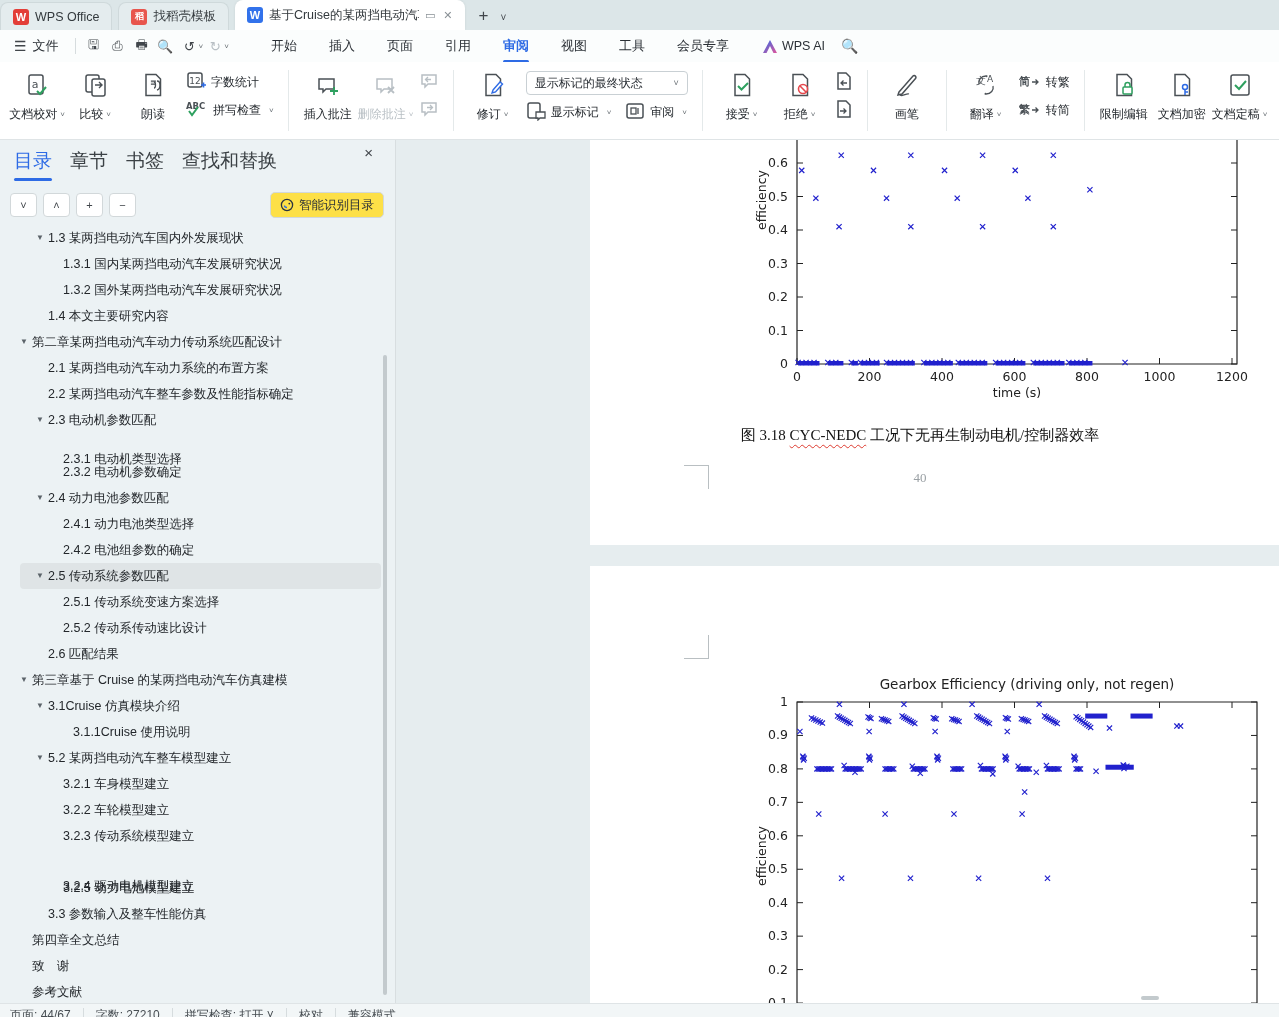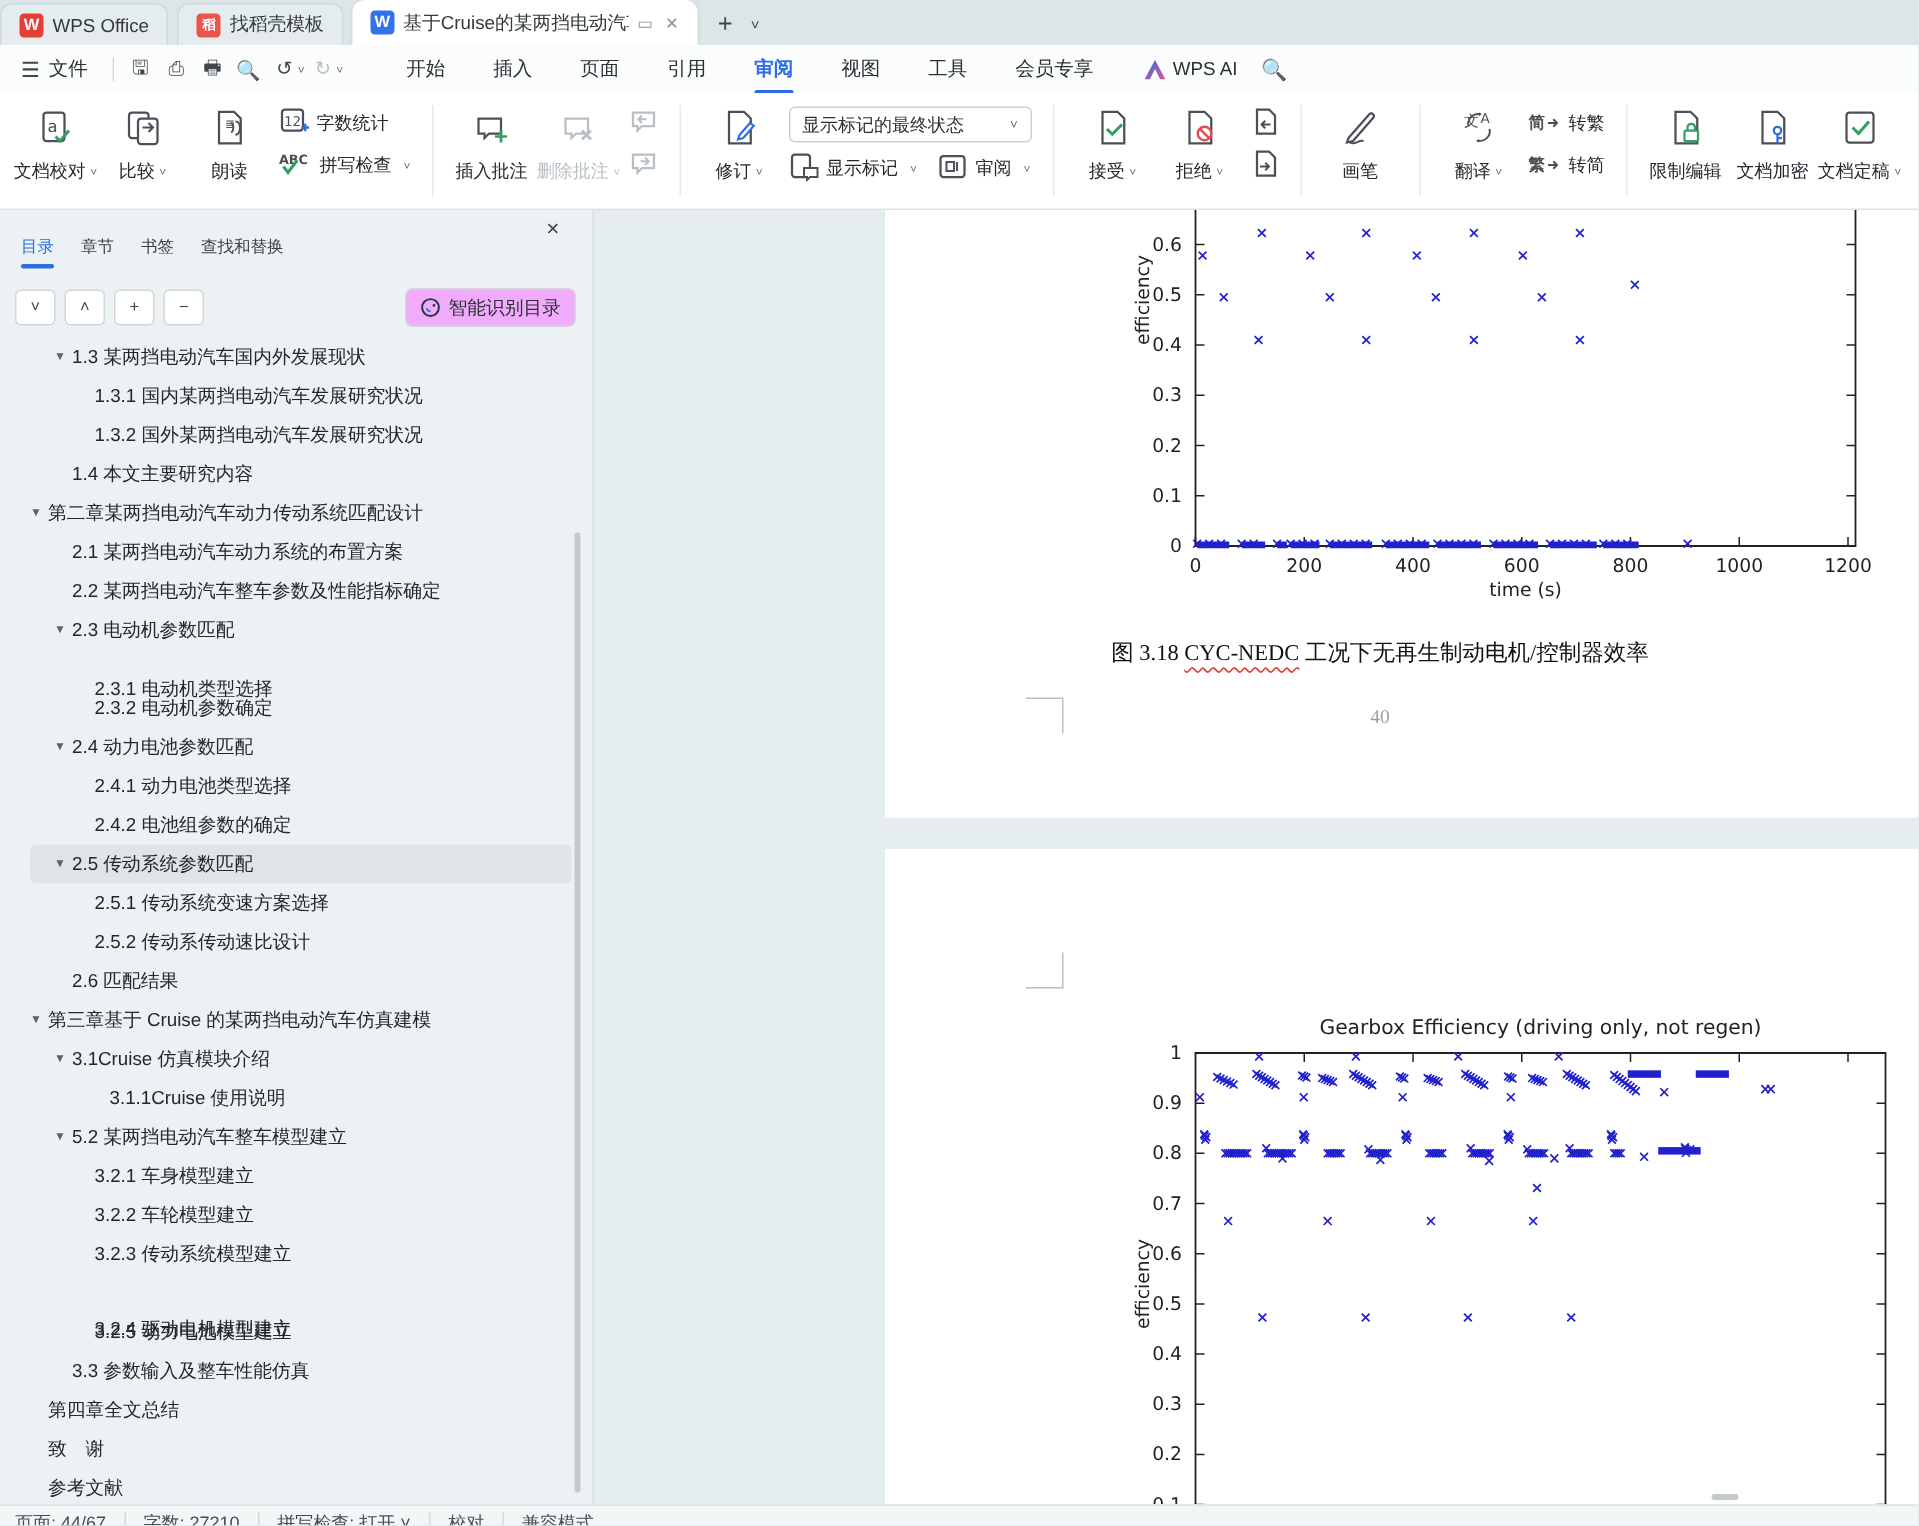--- a/index.html
+++ b/index.html
@@ -46,29 +46,29 @@
   .rstack { display:flex; flex-direction:column; justify-content:flex-start; gap:6px; padding:3px 4px; }
   .rsmall { display:flex; align-items:center; gap:5px; font-size:12px; white-space:nowrap; height:22px; }
   .dis, .dis * { color:#b8bfc4 !important; }
   .dd { font-size:8px; color:#6a7176; margin-left:3px; }
   .combo { width:162px; height:24px; border:1px solid #c9d0d4; border-radius:4px; display:flex; align-items:center; justify-content:space-between; padding:0 8px; font-size:12px; color:#2b3036; background:#fff; }
   .combo .dd { font-size:9px; }
 
   
   .main { position:absolute; left:0; top:140px; width:1279px; height:863px; display:flex; }
   .sidebar { position:relative; width:396px; height:100%; background:#ecf2f4; border-right:1px solid #d8dee0; flex:0 0 auto; }
-  .side-tabs { position:absolute; left:0; top:8px; width:100%; height:28px; display:flex; align-items:flex-end; font-size:11px; color:#3b4145; }
+  .side-tabs { position:absolute; left:0; top:8px; width:100%; height:28px; display:flex; align-items:flex-start; font-size:19px; color:#3b4145; }
   .side-tab { margin-left:18px; position:relative; padding-bottom:4px; }
   .side-tab:first-child { margin-left:14px; }
   .side-tab.active { color:#2e6be5; }
   .side-tab.active:after { content:""; position:absolute; left:0; right:0; bottom:-3px; height:3px; border-radius:2px; background:#2e6be5; }
   .side-close { position:absolute; right:22px; top:4px; font-size:15px; color:#41464b; }
   .side-toolbar { position:absolute; left:10px; top:52px; width:374px; height:26px; display:flex; align-items:center; }
   .sq-btn { width:27px; height:24px; background:#fff; border:1px solid #d2d8da; border-radius:4px; margin-right:6px; display:flex; align-items:center; justify-content:center; font-size:11px; color:#41464b; }
-  .smart-btn { margin-left:auto; height:26px; background:#f0abfc; border:1px solid #d2d8da; border-radius:5px; display:flex; align-items:center; gap:5px; padding:0 9px; font-size:12.5px; color:#2b3036; }
+  .smart-btn { margin-left:auto; height:26px; background:#fde047; border:1px solid #d2d8da; border-radius:5px; display:flex; align-items:center; gap:5px; padding:0 9px; font-size:12.5px; color:#2b3036; }
   .toc { position:absolute; left:0; top:85px; width:100%; }
   .toc-row { position:absolute; left:0; width:100%; height:26px; display:flex; align-items:center; font-size:12.5px; color:#23272b; }
   .toc-row .hl { position:absolute; left:20px; right:14px; top:0; bottom:0; background:#dfe4e6; border-radius:4px; }
   .toc-arrow { position:absolute; font-size:8px; color:#5c646a; top:8px; }
   .toc-label { position:absolute; white-space:nowrap; z-index:1; }
   .side-scroll { position:absolute; right:8px; top:215px; width:4px; height:640px; background:#c3cacd; border-radius:2px; }
 
   
   .canvas { position:relative; flex:1; background:#e6edef; overflow:hidden; }
   .page { position:absolute; left:194px; width:700px; background:#ffffff; }

